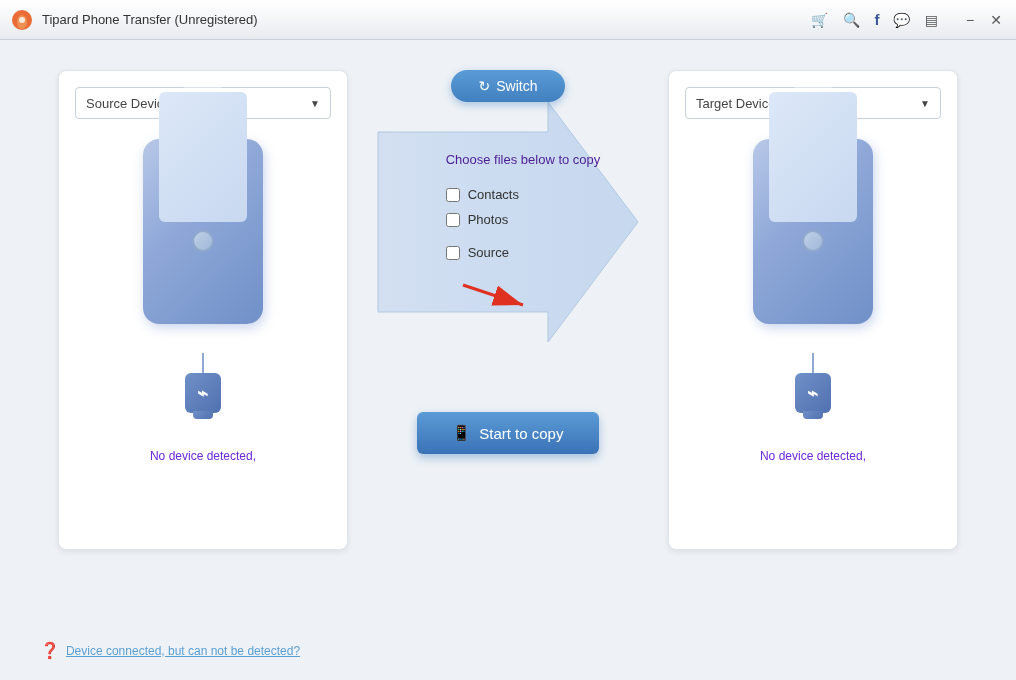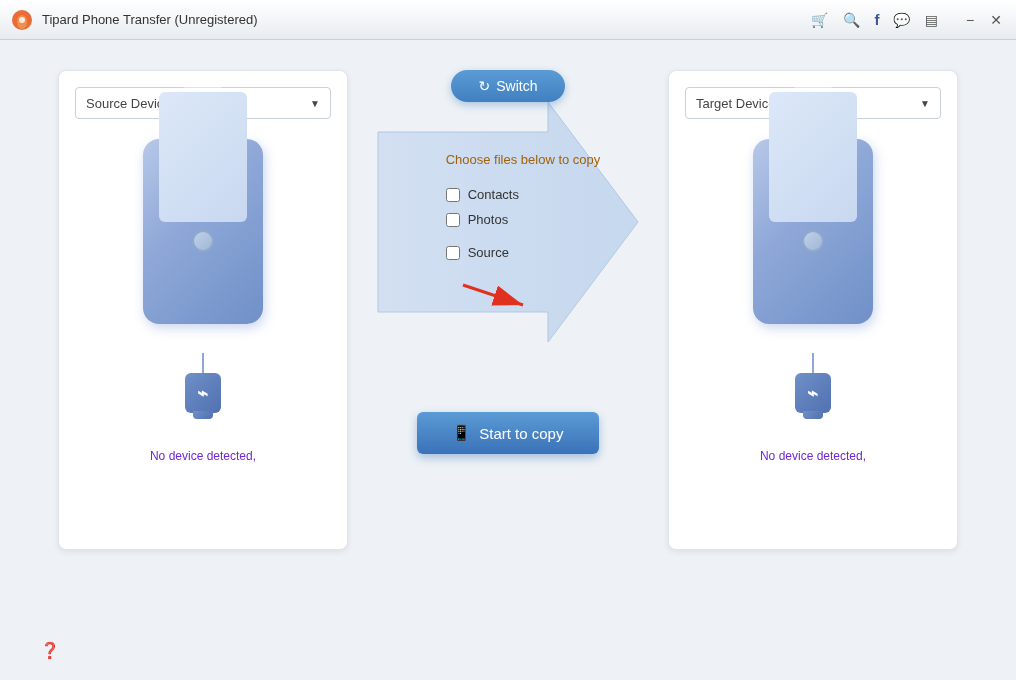--- a/index.html
+++ b/index.html
@@ -258,21 +258,21 @@
       display: flex;
       flex-direction: column;
       align-items: flex-start;
       margin-top: 60px;
       margin-left: 30px;
       gap: 10px;
     }
 
     .copy-label {
       font-size: 13px;
-      color: #a16207;
+      color: #4c1d95;
       margin-bottom: 10px;
       text-align: center;
       width: 100%;
     }
 
     .checkbox-row {
       display: flex;
       align-items: center;
       gap: 8px;
       color: #333;
@@ -458,14 +458,15 @@
 
       <div class="no-device-text">
         <div>No device detected,</div>
       </div>
     </div>
 
   </div>
 
   <div class="bottom-bar">
     <span class="help-icon">❓</span>
+    <span class="help-link">Device connected, but can not be detected?</span>
   </div>
 </div>
 
 </body></html>

